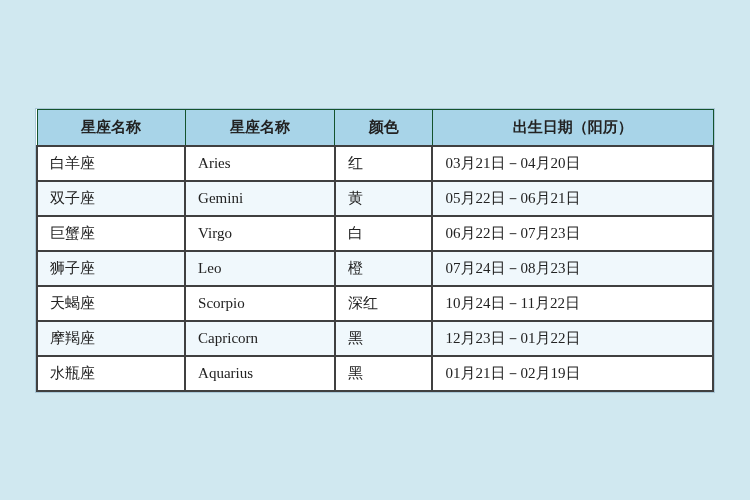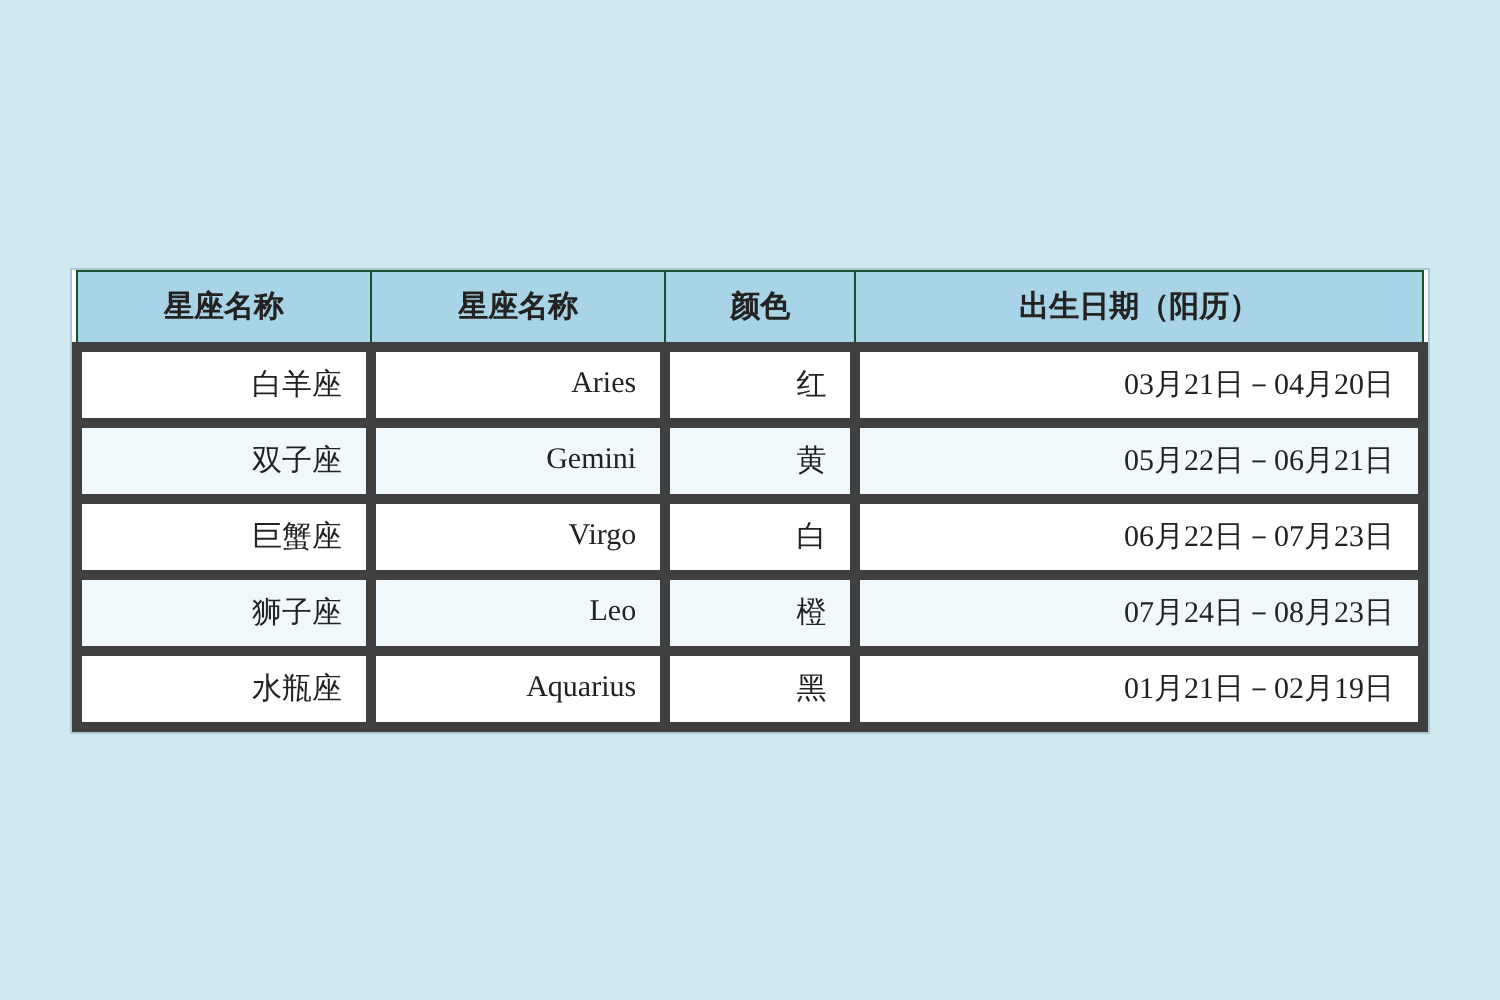--- a/index.html
+++ b/index.html
@@ -46,22 +46,22 @@
     tbody tr {
       background-color: #ffffff;
     }
 
     tbody tr:nth-child(even) {
       background-color: #f0f8fc;
     }
 
     tbody td {
       padding: 7px 12px;
-      border: 5px solid #404040;
-      text-align: right;
+      border: 2px solid #404040;
+      text-align: left;
       color: #222;
       font-size: 15px;
     }
   </style>
 </head>
 <body>
 
 <div class="table-container">
   <table>
     <thead>
@@ -91,20 +91,32 @@
           <td>白</td>
           <td>06月22日－07月23日</td>
         </tr>
         <tr>
           <td>狮子座</td>
           <td>Leo</td>
           <td>橙</td>
           <td>07月24日－08月23日</td>
         </tr>
         <tr>
+          <td>天蝎座</td>
+          <td>Scorpio</td>
+          <td>深红</td>
+          <td>10月24日－11月22日</td>
+        </tr>
+        <tr>
+          <td>摩羯座</td>
+          <td>Capricorn</td>
+          <td>黑</td>
+          <td>12月23日－01月22日</td>
+        </tr>
+        <tr>
           <td>水瓶座</td>
           <td>Aquarius</td>
           <td>黑</td>
           <td>01月21日－02月19日</td>
         </tr>
       </tbody>
   </table>
 </div>
 
 </body></html>

